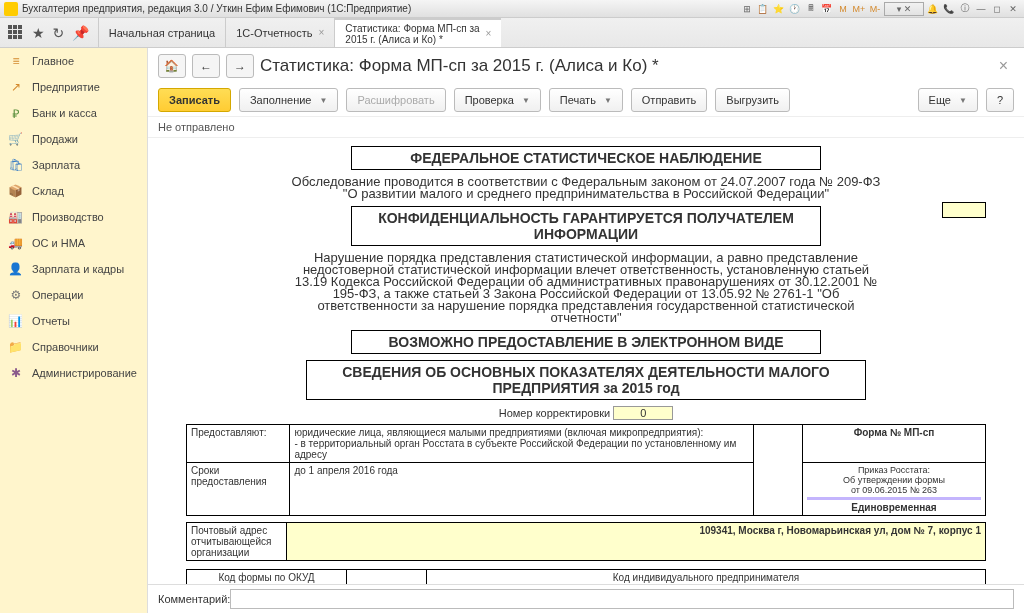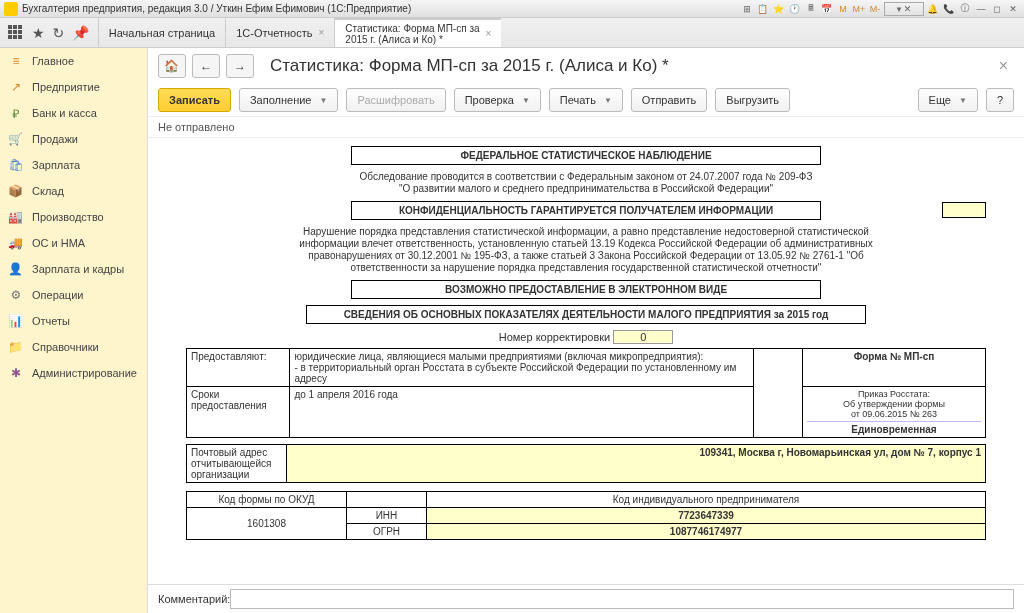--- a/index.html
+++ b/index.html
@@ -19,36 +19,36 @@
 .tab.active{background:#fff;border-top:2px solid #ccc}
 .tab-close{margin-left:6px;font-size:10px;color:#999}
 .tab-multi{font-size:10px;line-height:11px}
 .body{flex:1;display:flex;overflow:hidden}
 .sidebar{width:148px;background:#fff5cc;border-right:1px solid #ddd;overflow-y:auto}
 .side-item{display:flex;align-items:center;padding:5px 8px;gap:8px;cursor:pointer;font-size:11px;color:#444}
 .side-icon{width:16px;height:16px;display:flex;align-items:center;justify-content:center;font-size:12px}
 .main{flex:1;display:flex;flex-direction:column;background:#fff;overflow:hidden}
 .header-row{display:flex;align-items:center;padding:6px 10px;gap:6px}
 .nav-btn{width:28px;height:24px;border:1px solid #bbb;background:#f5f5f5;border-radius:3px;display:flex;align-items:center;justify-content:center;cursor:pointer;font-size:12px}
-.page-title{font-size:17px;margin-left:10px}
+.page-title{font-size:17px;}
 .close-page{margin-left:auto;font-size:16px;color:#999;cursor:pointer;padding:0 6px}
 .toolbar{display:flex;align-items:center;padding:4px 10px;gap:8px;border-bottom:1px solid #eee}
 .btn{height:24px;padding:0 10px;border:1px solid #bbb;background:linear-gradient(#fff,#f0f0f0);border-radius:3px;display:flex;align-items:center;cursor:pointer;font-size:11px;gap:4px}
 .btn.primary{background:linear-gradient(#ffdd55,#ffcc33);border-color:#d4a800;font-weight:bold}
 .btn.disabled{color:#aaa}
 .btn .caret{font-size:8px;color:#777;margin-left:4px}
 .spacer{flex:1}
 .status-line{padding:4px 10px;font-size:11px;color:#555;border-bottom:1px solid #eee}
 .doc-scroll{flex:1;overflow:auto;padding:8px 10px;background:#fff}
 .doc{position:relative}
 .doc table{border-collapse:collapse;font-size:10px}
 .doc td,.doc th{padding:2px 4px;vertical-align:top}
-.box{border:1px solid #000;padding:3px 6px;text-align:center;font-size:10px}
+.box{border:1px solid #000;padding:3px 6px;text-align:center;font-size:14px}
 .box.bold{font-weight:bold}
-.small-text{font-size:10px;text-align:center;line-height:12px}
+.small-text{font-size:13px;text-align:center;line-height:12px}
 .yellow-cell{background:#ffffcc}
 .side-badge{position:absolute;right:0;top:56px;width:44px;height:16px;background:#ffffcc;border:1px solid #000}
 .form-table{width:100%;border:1px solid #000}
 .form-table td{border:1px solid #000;font-size:10px;padding:2px 4px}
 .corr-field{background:#ffffcc;width:60px;text-align:center;border:1px solid #999;display:inline-block}
 .comment-row{display:flex;align-items:center;padding:4px 10px;border-top:1px solid #ddd;gap:0}
 .comment-input{flex:1;height:20px;border:1px solid #bbb;padding:0 4px}
 .c-blue{color:#3b7ec5}.c-green{color:#5a8f3c}.c-orange{color:#d48a2e}.c-brown{color:#8b6239}.c-purple{color:#8b5a8b}.c-gray{color:#777}
 </style>
 </head>
@@ -243,21 +243,21 @@
             </tr>
             <tr>
               <td>
                     <div>Сроки предоставления</div>
                   </td>
               <td>до 1 апреля 2016 года</td>
               <td style="text-align:center">
                     <div style="white-space:pre-line;font-size:9px">Приказ Росстата:
 Об утверждении формы
 от 09.06.2015 № 263</div>
-                    <div style="font-weight:bold;border-top:1px solid #c4b5fd;margin-top:2px;padding-top:2px">Единовременная</div>
+                    <div style="font-weight:bold;border-top:3px solid #c4b5fd;margin-top:2px;padding-top:2px">Единовременная</div>
                   </td>
             </tr>
           </tbody>
             </table>
 
           <table class="form-table" style="margin-top:6px">
             <tbody>
                 <tr>
               <td style="width:100px">Почтовый адрес отчитывающейся организации</td>
               <td class="yellow-cell" style="text-align:right;font-weight:bold">109341, Москва г, Новомарьинская ул, дом № 7, корпус 1</td>

